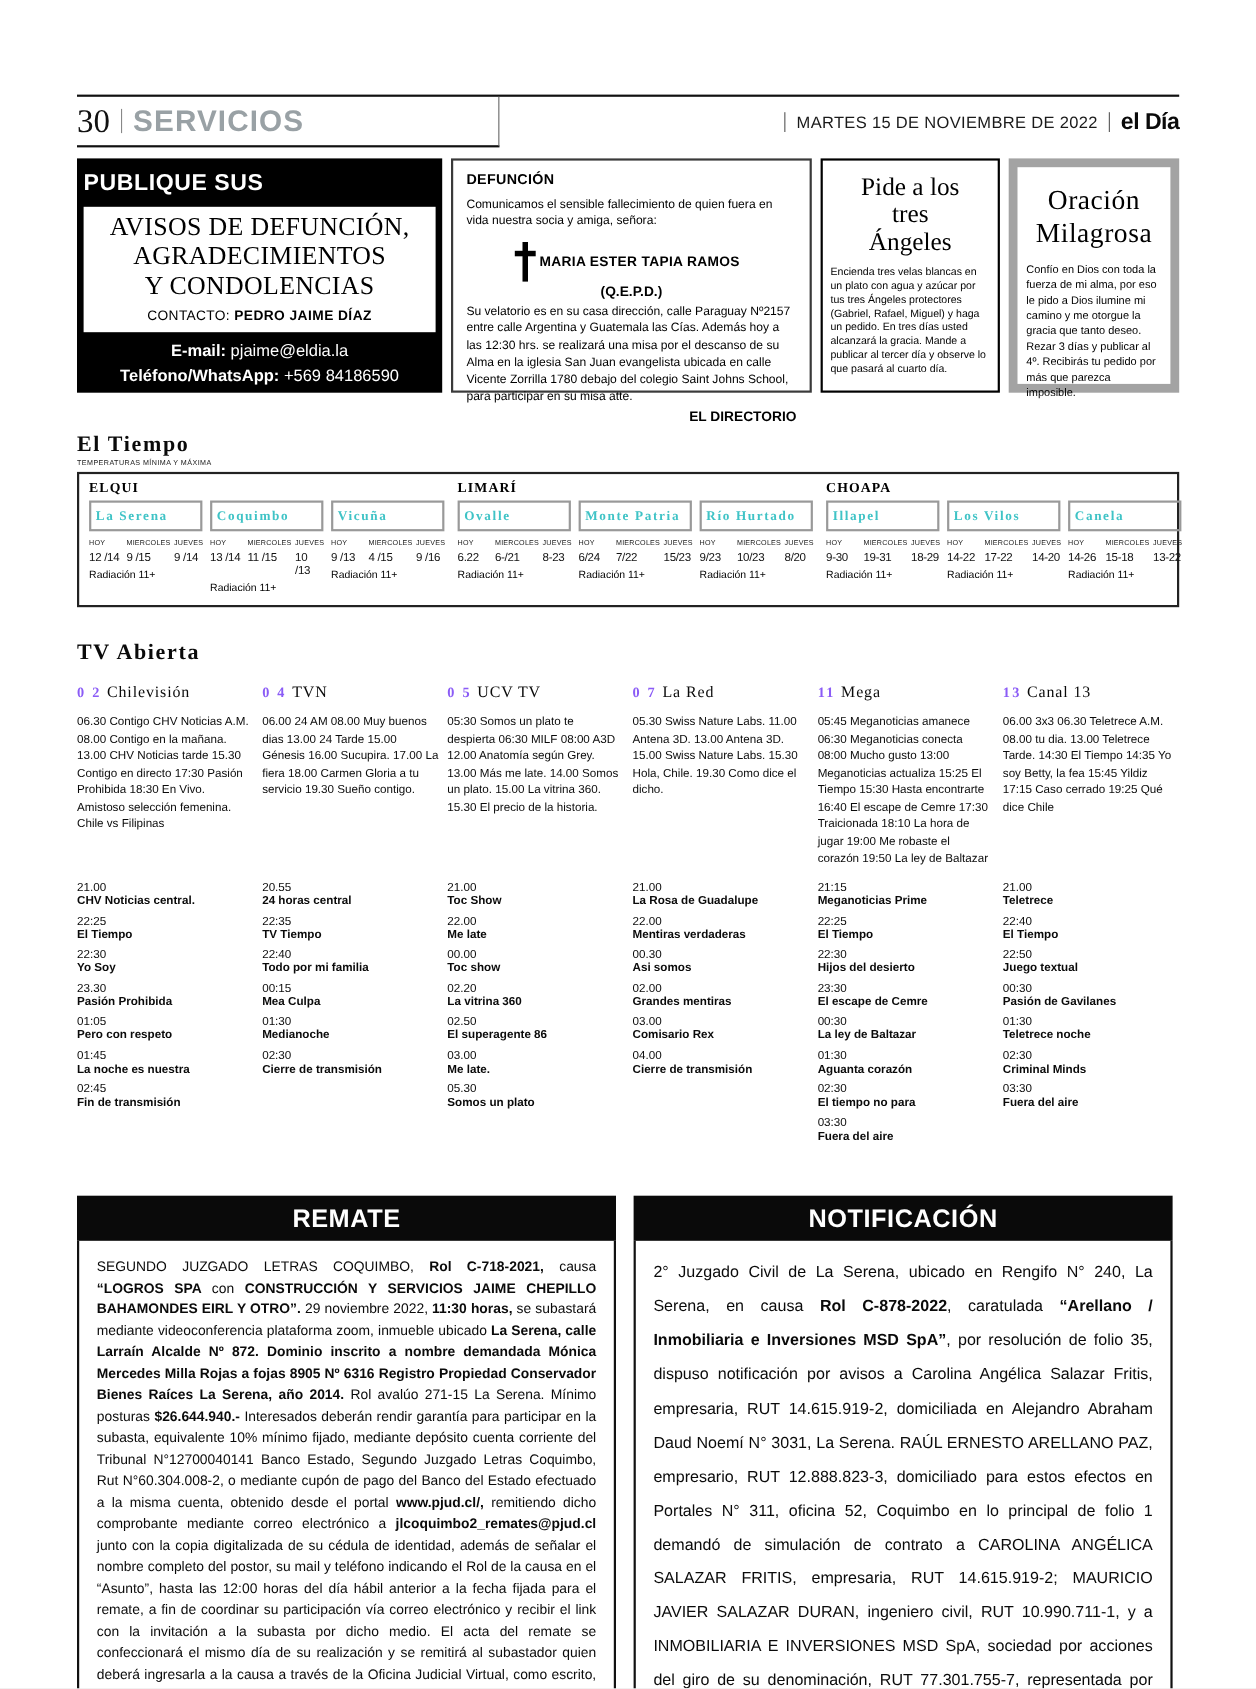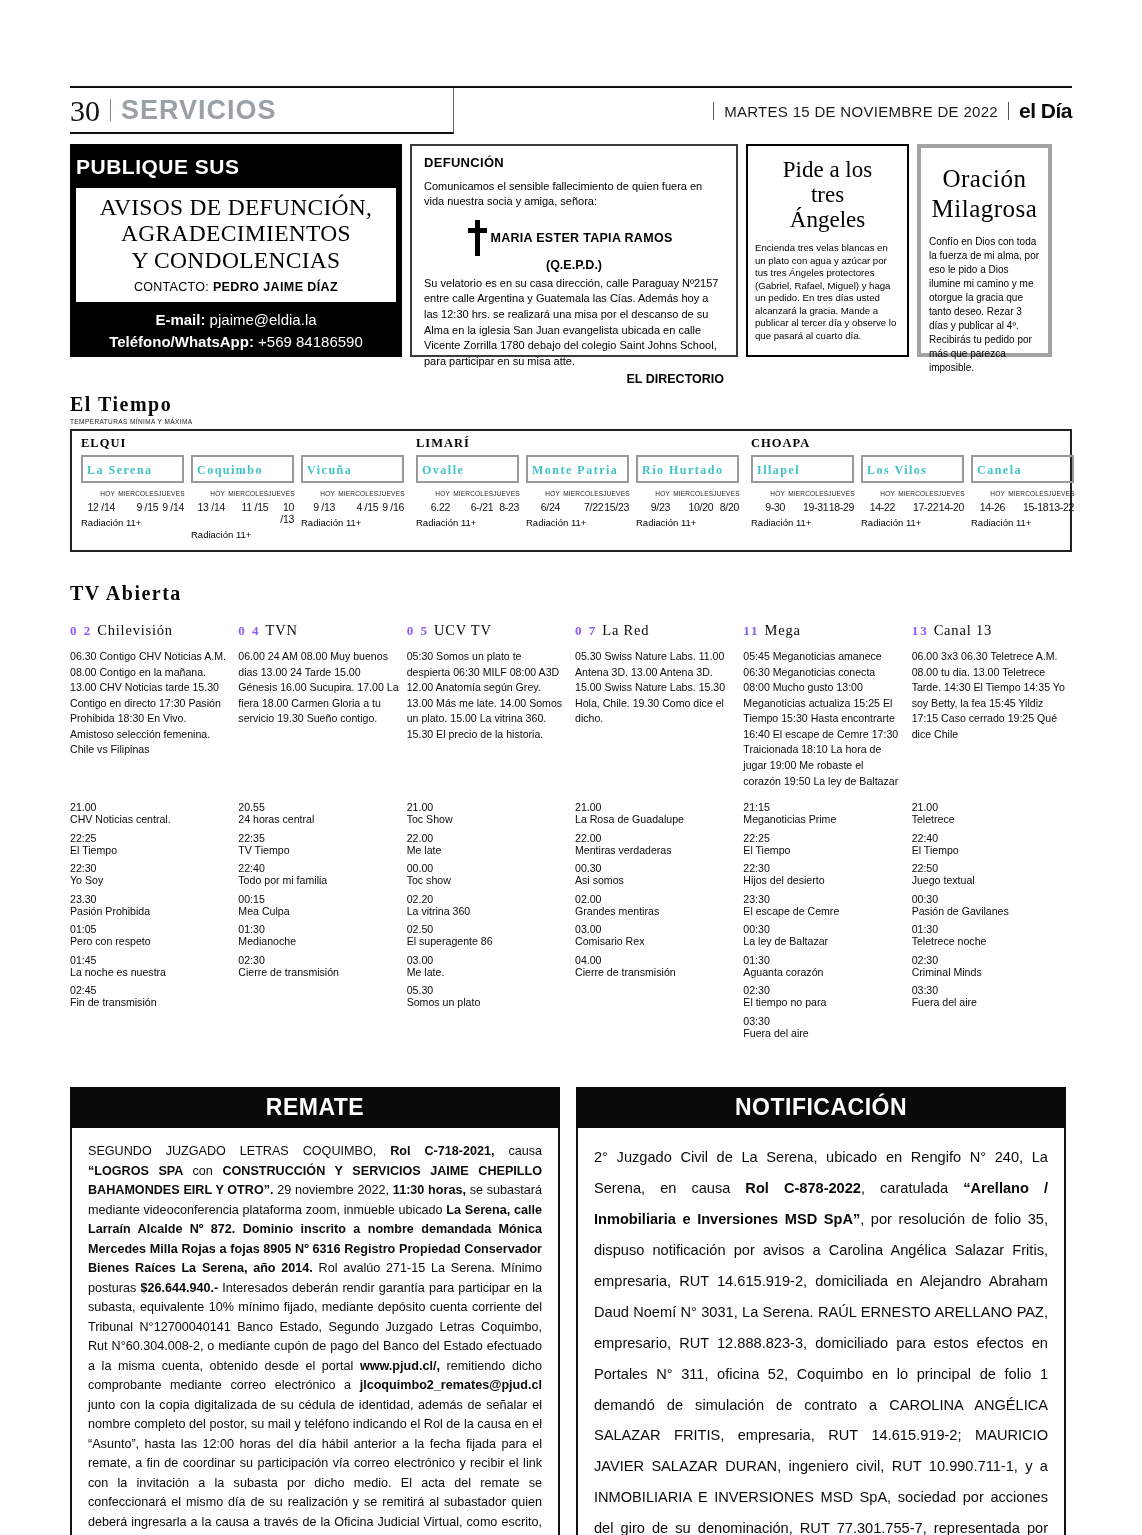--- a/index.html
+++ b/index.html
@@ -34,51 +34,51 @@
   .def-name-row { display:flex; justify-content:center; align-items:center; gap:10px; margin:10px 0 2px; }
   .cross-icon { width:5px; height:36px; background:#000; position:relative; flex:none; }
   .cross-icon::after { content:""; position:absolute; top:8px; left:-7px; width:19px; height:5px; background:#000; }
   .def-name { font-size:12.5px; font-weight:bold; letter-spacing:.3px; }
   .def-qepd { text-align:center; font-size:12.5px; font-weight:bold; margin-bottom:4px; }
   .def-body { font-size:11px; line-height:1.42; }
   .def-sign { text-align:right; font-size:12.5px; font-weight:bold; margin-top:3px; }
   .angeles-box { width:163px; border:2px solid #000000; padding:8px 7px; }
   .angeles-title { font-family:"Liberation Serif", serif; font-size:23px; text-align:center; line-height:1.08; margin:4px 0 10px; }
   .angeles-body { font-size:9.6px; line-height:1.3; }
-  .oracion-box { width:135px; border:4px solid #a3a3a3; padding:10px 8px; }
+  .oracion-box { width:155px; border:8px solid #a3a3a3; padding:10px 8px; }
   .oracion-title { font-family:"Liberation Serif", serif; font-size:25px; text-align:center; line-height:1.18; margin:6px 0 12px; letter-spacing:.5px; }
   .oracion-body { font-size:10px; line-height:1.4; }
 
   
   .weather { margin-top:36px; }
   .sec-title { font-family:"Liberation Serif", serif; font-size:20px; font-weight:bold; letter-spacing:1.5px; color:#0a0a0a; }
   .weather-subtitle { font-size:6.5px; letter-spacing:.4px; color:#222; margin:2px 0 4px; }
   .weather-box { border:2px solid #222; padding:5px 9px 10px; display:flex; gap:12px; }
   .region { }
   .region-name { font-family:"Liberation Serif", serif; font-size:12.5px; font-weight:bold; letter-spacing:1px; margin-bottom:4px; }
   .cities { display:flex; gap:7px; }
   .city { width:103px; }
   .city-label-box { border:2px solid #999; padding:3px 4px; margin-bottom:7px; }
   .city-name { font-family:"Liberation Serif", serif; font-size:12px; font-weight:bold; letter-spacing:1.5px; color:#3fc3c6; }
-  .city-days, .city-temps { display:grid; grid-template-columns:33% 42% 25%;text-align:right; }
+  .city-days, .city-temps { display:grid; grid-template-columns:33% 42% 25%; }
   .city-days span { font-size:6.5px; color:#222; letter-spacing:.2px; }
   .city-temps span { font-size:10.5px; color:#111; font-weight:500; margin-top:4px; letter-spacing:-.3px; }
   .city-rad { font-size:9.5px; margin-top:4px; }
 
   
   .tv { margin-top:30px; }
   .tv-cols { display:flex; gap:8px; margin-top:16px; }
   .tv-col { width:163px; }
   .ch-head { margin-bottom:10px; }
   .ch-num { font-family:"Liberation Serif", serif; font-size:13px; font-weight:bold; color:#8b5cf6; letter-spacing:2px; margin-right:5px; }
   .ch-name { font-family:"Liberation Serif", serif; font-size:14.5px; font-weight:normal; letter-spacing:.8px; color:#0a0a0a; }
   .tv-intro { font-size:10.6px; line-height:1.47; color:#0a0a0a; height:152px; }
   .sched-row { display:flex; margin-bottom:6.5px; font-size:10.6px; color:#0a0a0a;flex-direction:column; }
   .sched-time { width:52px; flex:none; }
-  .sched-prog { flex:1; }
+  .sched-prog { flex:1;font-weight:bold; }
 
   
   .legal-row { display:flex; gap:16px; margin-top:42px; }
   .legal { width:490px; display:flex; flex-direction:column; }
   .legal-header { background:#0a0a0a; color:#fff; text-align:center; font-weight:bold; font-size:23px; letter-spacing:.5px; padding:7px 0; }
   .legal-body { border:2px solid #111; border-top:0; padding:14px 16px 10px; text-align:justify; flex:1; color:#0a0a0a; }
   .remate .legal-body { font-size:12.6px; line-height:1.55; }
   .notificacion .legal-body { font-size:14.6px; line-height:2.12; }
   .seg-bold { font-weight:bold; }
 </style>
@@ -238,21 +238,21 @@
 
               <div class="city">
                 <div class="city-label-box"><span class="city-name">Río Hurtado</span></div>
                 <div class="city-days">
                   <span>HOY</span>
                   <span>MIERCOLES</span>
                   <span>JUEVES</span>
                 </div>
                 <div class="city-temps">
                   <span>9/23</span>
-                  <span>10/20</span>
+                  <span>10/23</span>
                   <span>8/20</span>
                 </div>
                 <div class="city-rad">Radiación 11+</div>
               </div>
             </div>
         </div>
         <div class="region">
           <div class="region-name">CHOAPA</div>
           <div class="cities">
 

